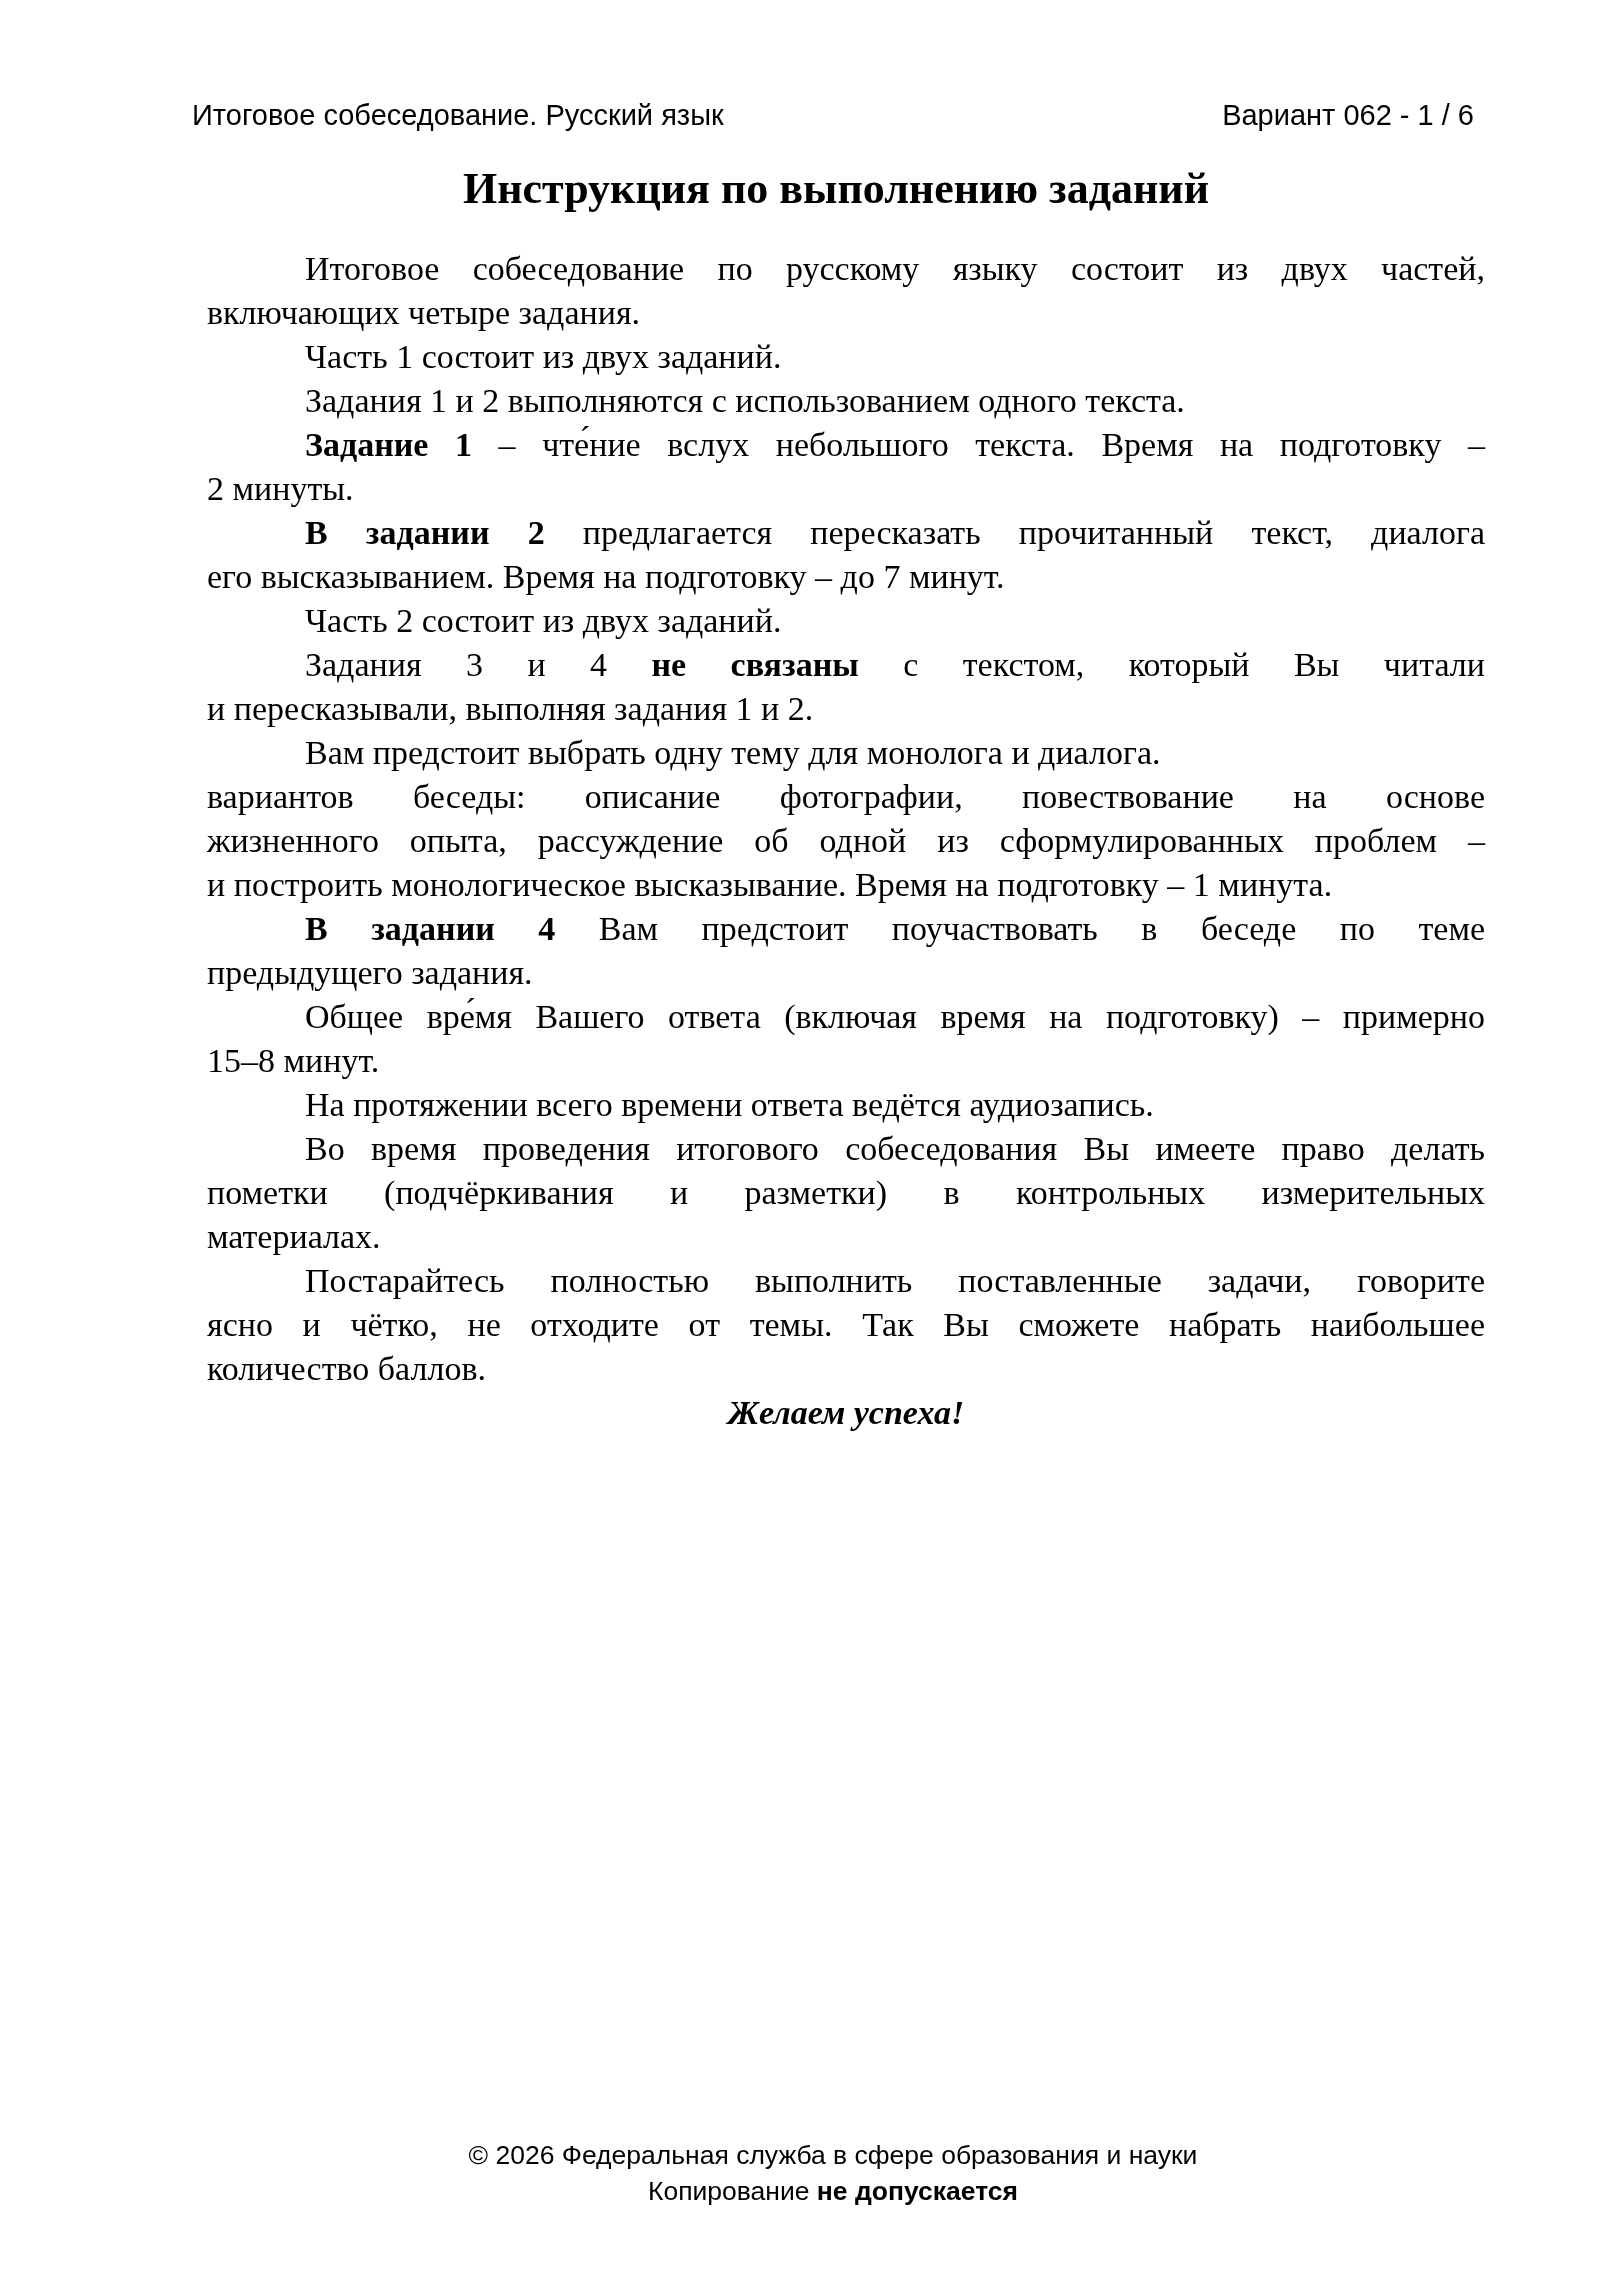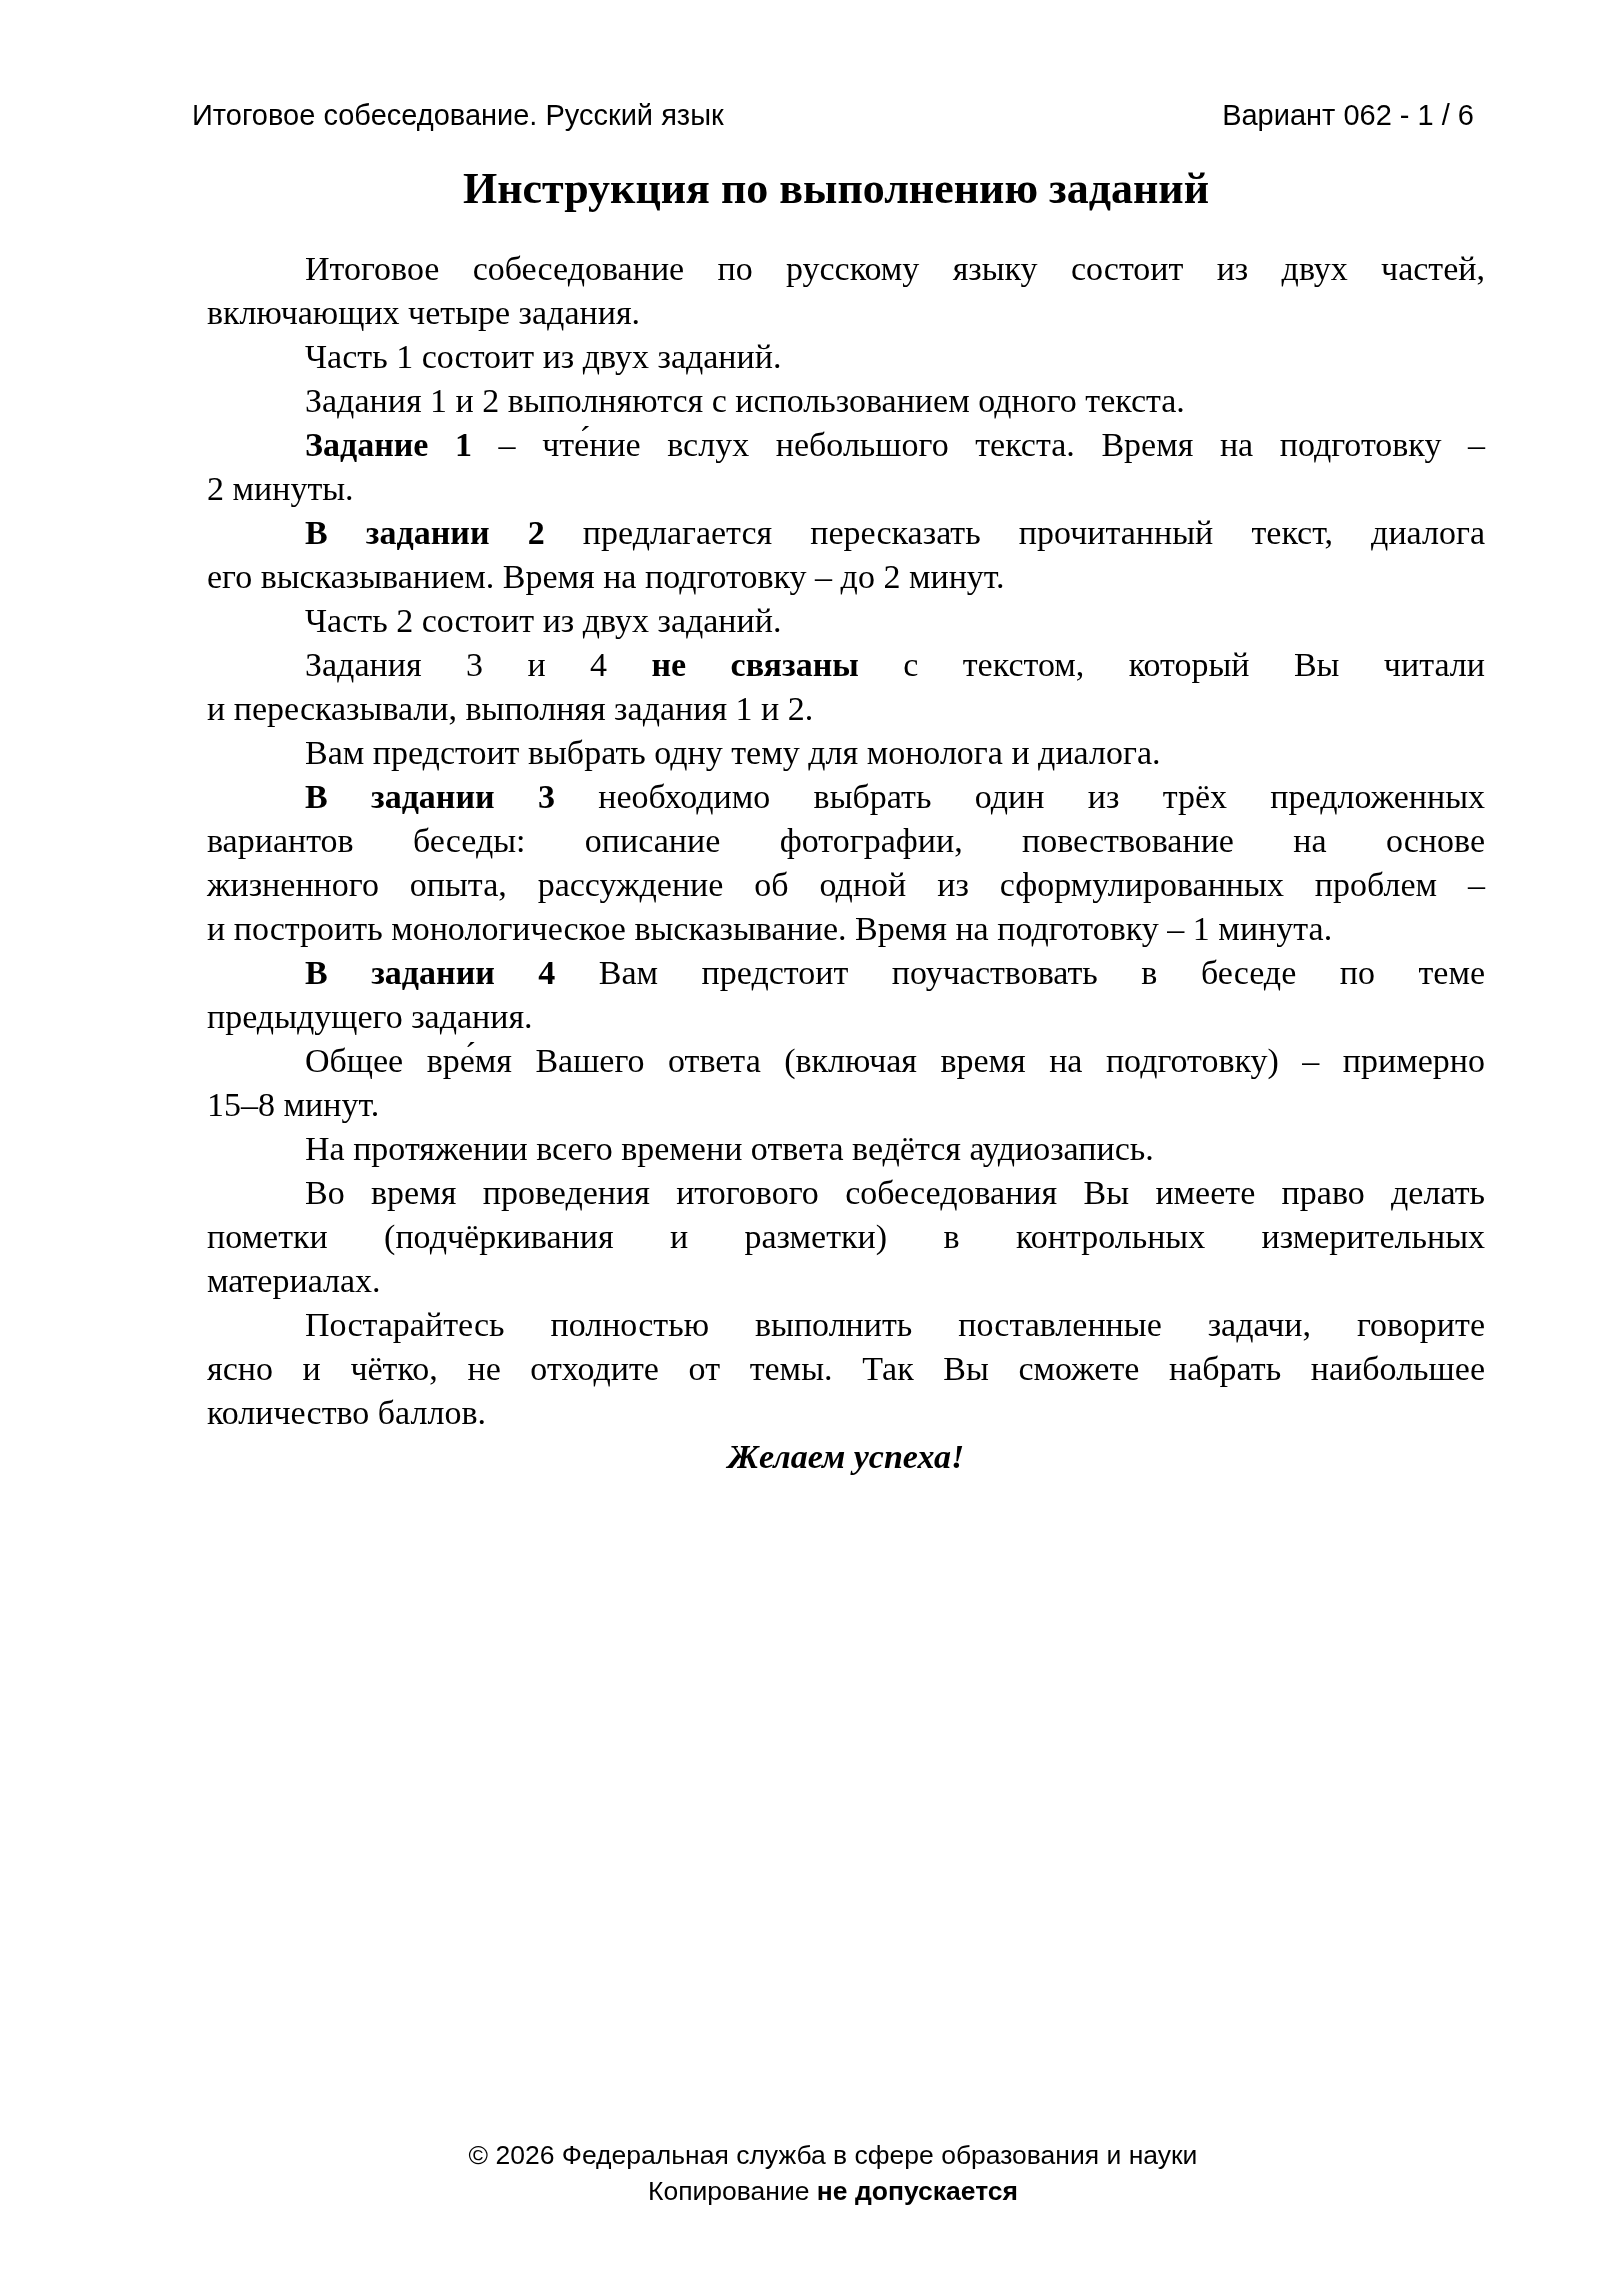--- a/index.html
+++ b/index.html
@@ -94,34 +94,33 @@
       </div>
       <div class="para">
         <div class="line first last"><span>Задания 1 и 2 выполняются с использованием одного текста.</span></div>
       </div>
       <div class="para">
         <div class="line first"><span class="b">Задание 1</span><span> – чте́ние вслух небольшого текста. Время на подготовку –</span></div>
         <div class="line last"><span>2 минуты.</span></div>
       </div>
       <div class="para">
         <div class="line first"><span class="b">В задании 2</span><span> предлагается пересказать прочитанный текст, диалога</span></div>
-        <div class="line last"><span>его высказыванием. Время на подготовку – до 2 минут.</span></div>
+        <div class="line last"><span>его высказыванием. Время на подготовку – до 7 минут.</span></div>
       </div>
       <div class="para">
         <div class="line first last"><span>Часть 2 состоит из двух заданий.</span></div>
       </div>
       <div class="para">
         <div class="line first"><span>Задания 3 и 4 </span><span class="b">не связаны</span><span> с текстом, который Вы читали</span></div>
         <div class="line last"><span>и пересказывали, выполняя задания 1 и 2.</span></div>
       </div>
       <div class="para">
         <div class="line first last"><span>Вам предстоит выбрать одну тему для монолога и диалога.</span></div>
       </div>
       <div class="para">
-        <div class="line first"><span class="b">В задании 3</span><span> необходимо выбрать один из трёх предложенных</span></div>
         <div class="line"><span>вариантов беседы: описание фотографии, повествование на основе</span></div>
         <div class="line"><span>жизненного опыта, рассуждение об одной из сформулированных проблем –</span></div>
         <div class="line last"><span>и построить монологическое высказывание. Время на подготовку – 1 минута.</span></div>
       </div>
       <div class="para">
         <div class="line first"><span class="b">В задании 4</span><span> Вам предстоит поучаствовать в беседе по теме</span></div>
         <div class="line last"><span>предыдущего задания.</span></div>
       </div>
       <div class="para">
         <div class="line first"><span>Общее вре́мя Вашего ответа (включая время на подготовку) – примерно</span></div>

